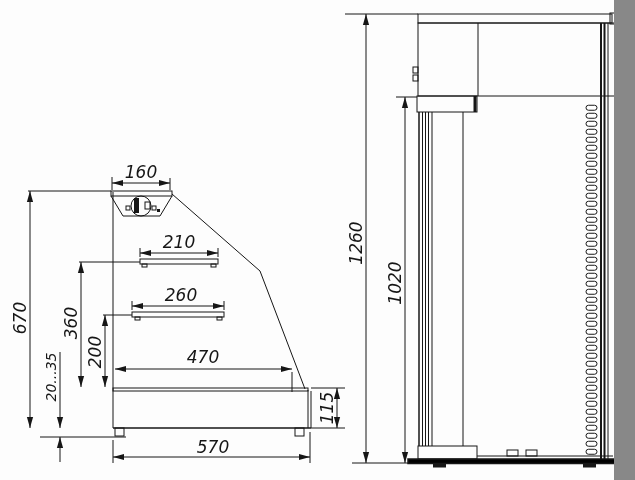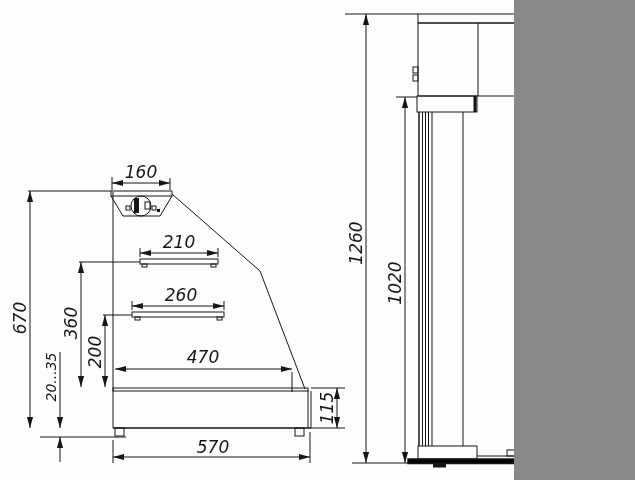--- a/index.html
+++ b/index.html
@@ -1,17 +1,17 @@
 <!DOCTYPE html>
 <html style="--bg: #fdfdfd; --ink: #161616;"><head>
 <meta charset="utf-8">
 <style>
   html,body{margin:0;padding:0;}
   body{background:#888;font-family:"DejaVu Sans",sans-serif;}
-  #stage{width:514px;height:480px;background:var(--bg,#fdfdfd);position:relative;overflow:hidden;}
+  #stage{width:614px;height:480px;background:var(--bg,#fdfdfd);position:relative;overflow:hidden;}
   svg{display:block;}
   .ln{stroke:var(--ink,#161616);fill:none;stroke-width:1;stroke-linecap:butt;stroke-linejoin:miter;}
   .ln15{stroke-width:1.5;}
   .ln2{stroke-width:2;}
   .ln3{stroke-width:3;}
   .fillb{fill:var(--ink,#161616);stroke:none;}
   .slot{fill:#fff;stroke:var(--ink,#161616);stroke-width:1;}
   text.dim{font-family:"DejaVu Sans",sans-serif;font-style:italic;font-size:17px;
            fill:var(--ink,#161616);text-anchor:middle;stroke:none;}
   text.dim.small{font-size:14px;}

